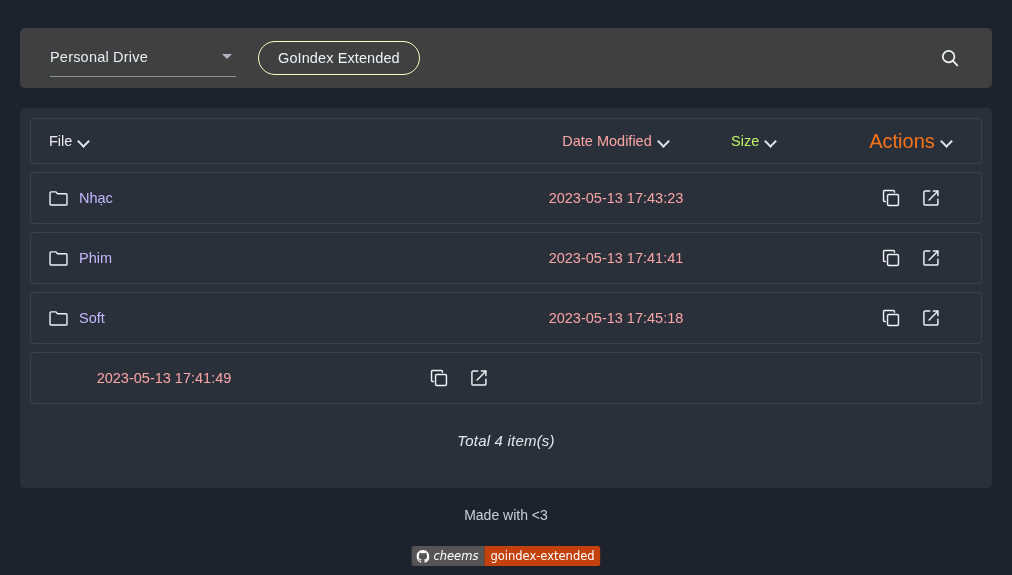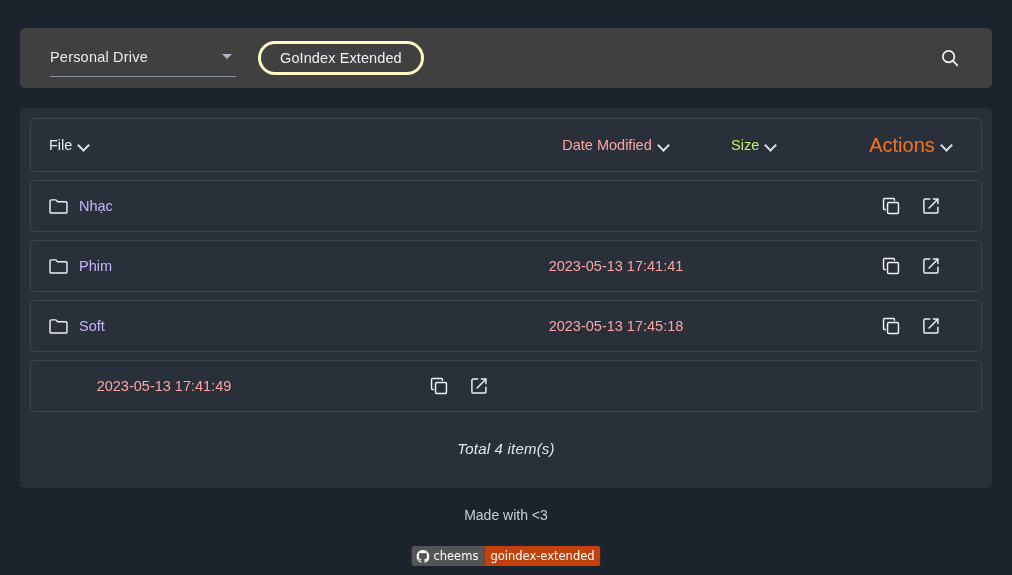--- a/index.html
+++ b/index.html
@@ -59,21 +59,21 @@
     width: 0; height: 0;
     border-left: 5px solid transparent;
     border-right: 5px solid transparent;
     border-top: 5px solid #aeb5c0;
   }
 
   .pill-btn {
     margin-left: 22px;
     height: 34px;
     padding: 0 19px;
-    border: 3px solid #fef9c3;
+    border: 1px solid #fef9c3;
     border-radius: 17px;
     background: transparent;
     color: #eef1f5;
     font-size: 14.5px;
     font-family: "Liberation Sans", sans-serif;
     display: flex;
     align-items: center;
     cursor: pointer;
     letter-spacing: .1px;
   }
@@ -105,21 +105,21 @@
 
   .row-box {
     height: 52px;
     border: 1px solid #3c434e;
     border-radius: 4px;
     display: flex;
     align-items: center;
     margin-bottom: 8px;
     padding: 0 0 0 18px;
   }
-  .header-row { height: 54px; }
+  .header-row { height: 46px; }
 
   .col-file {
     flex: 1;
     display: flex;
     align-items: center;
     font-size: 14.5px;
     color: #e9ecf1;
     min-width: 0;
   }
   .col-date {
@@ -216,20 +216,21 @@
     cursor: pointer;
   }
   .badge-left {
     background: #555555;
     color: #ffffff;
     display: flex;
     align-items: center;
     gap: 4px;
     padding: 0 6px 0 5px;
     font-family: "DejaVu Sans", sans-serif;
+    font-style: italic;
   }
   .badge-right {
     background: #2f7fd8;
     color: #ffffff;
     display: flex;
     align-items: center;
     padding: 0 6px;
     font-family: "DejaVu Sans", sans-serif;
   }
 </style>
@@ -288,20 +289,21 @@
 
     <div class="row-box">
       <div class="col-file">
         <span class="folder-icon">
           <svg width="19" height="16" viewBox="0 0 20 17" fill="none">
             <path d="M1 3.2a1.2 1.2 0 0 1 1.2-1.2h5.1l1.7 2h8.8A1.2 1.2 0 0 1 19 5.2v9.6a1.2 1.2 0 0 1-1.2 1.2H2.2A1.2 1.2 0 0 1 1 14.8V3.2Z" stroke="#eef1f5" stroke-width="1.5" stroke-linejoin="round"></path>
           </svg>
         </span>
         <span class="file-name">Nhạc</span>
       </div>
+      <div class="col-date">2023-05-13 17:43:23</div>
       <div class="col-size"></div>
       <div class="col-actions">
         <button class="act-btn">
           <svg width="20" height="20" viewBox="0 0 22 22" fill="none">
             <rect x="7.2" y="7.2" width="12" height="12" rx="1.3" stroke="#eef1f5" stroke-width="1.6"></rect>
             <path d="M4.8 14.8H3.9A1.1 1.1 0 0 1 2.8 13.7V3.9A1.1 1.1 0 0 1 3.9 2.8h9.8a1.1 1.1 0 0 1 1.1 1.1v0.9" stroke="#eef1f5" stroke-width="1.6" stroke-linecap="round" stroke-linejoin="round"></path>
           </svg>
         </button>
         <button class="act-btn">
           <svg width="20" height="20" viewBox="0 0 22 22" fill="none">

